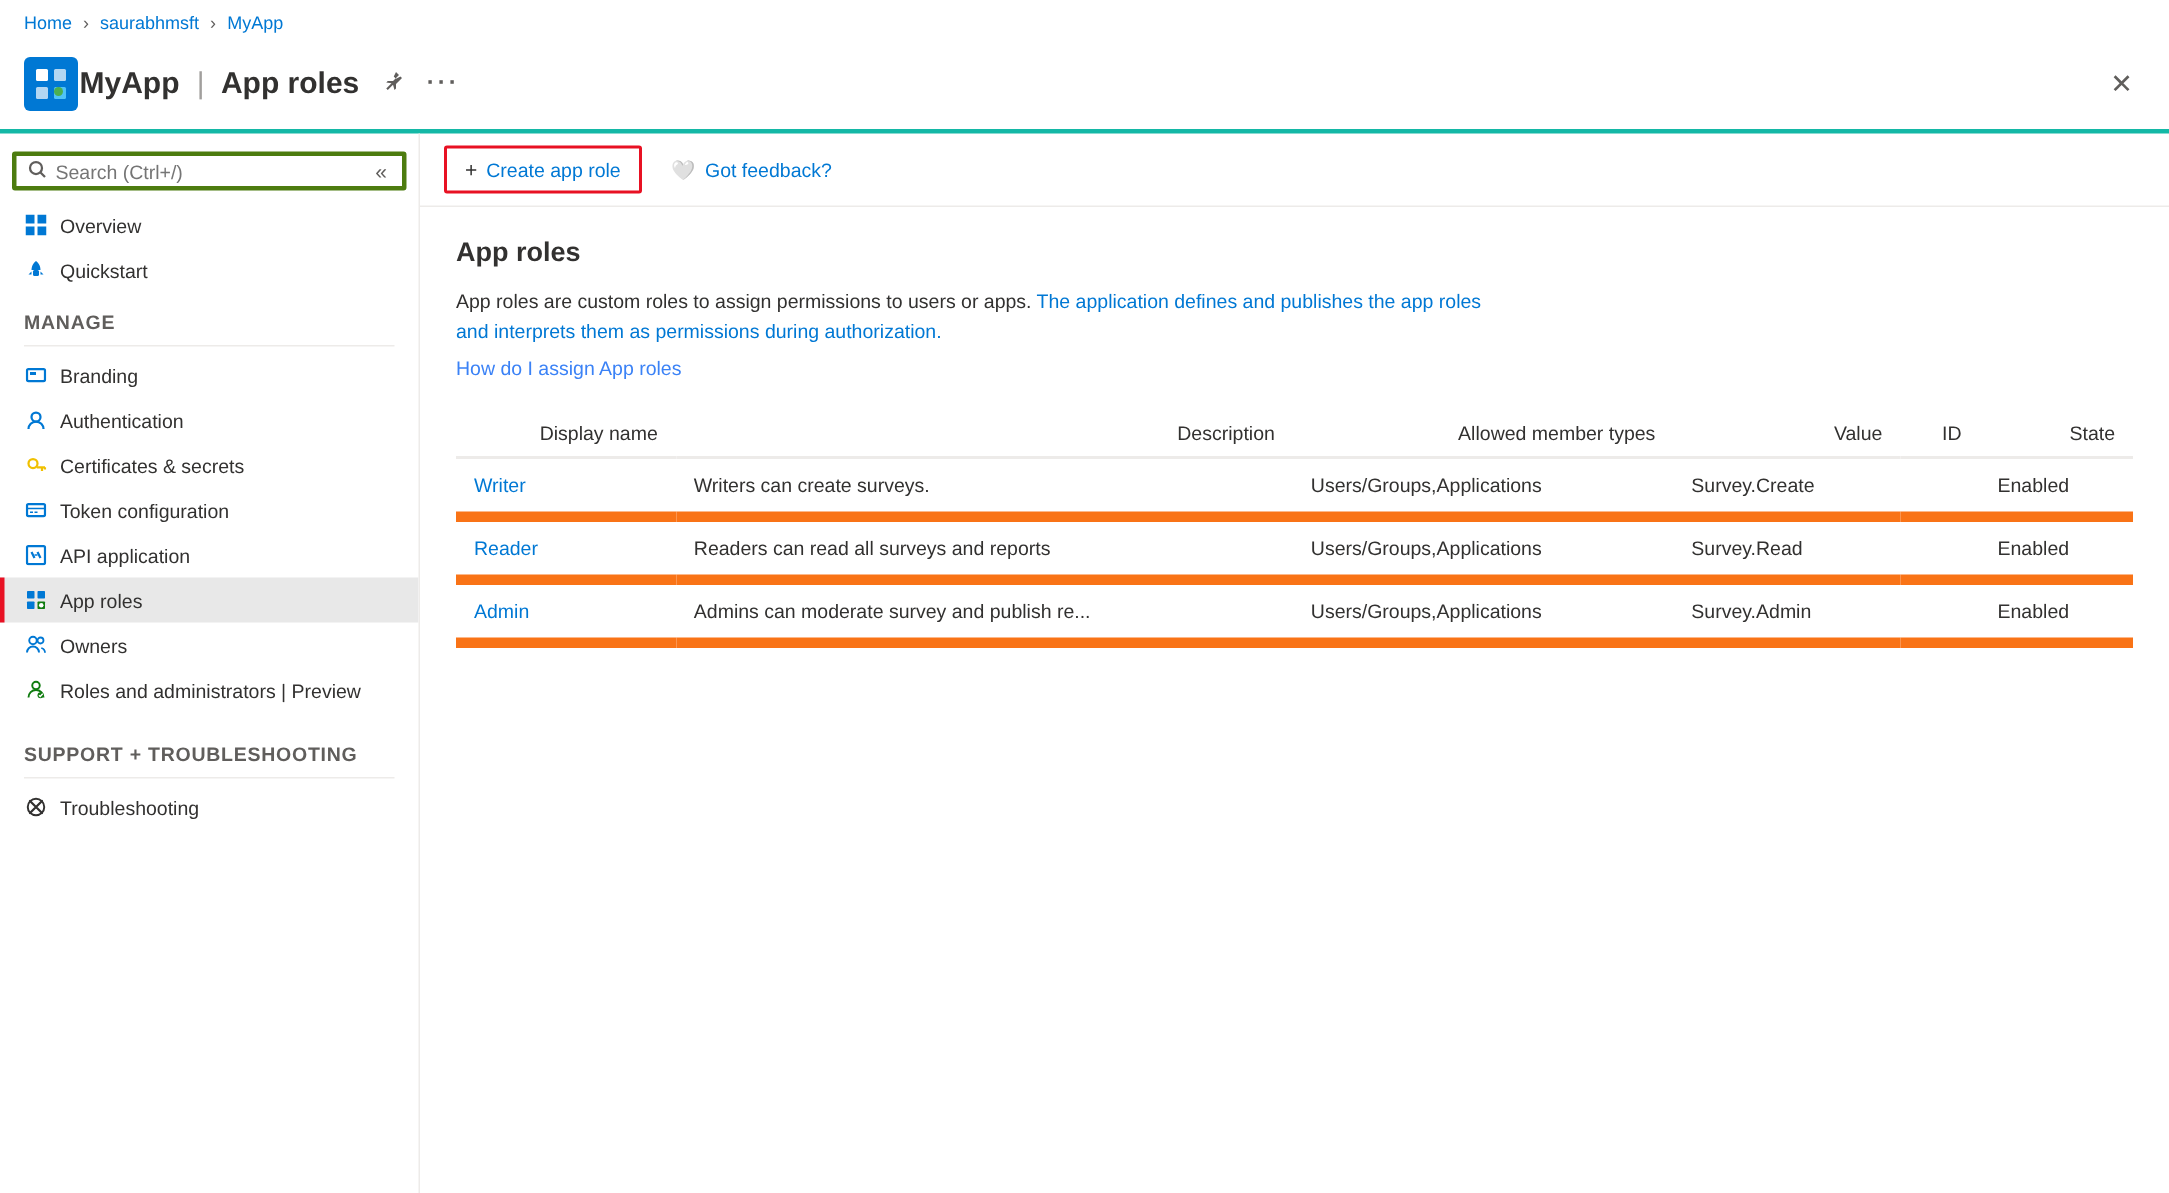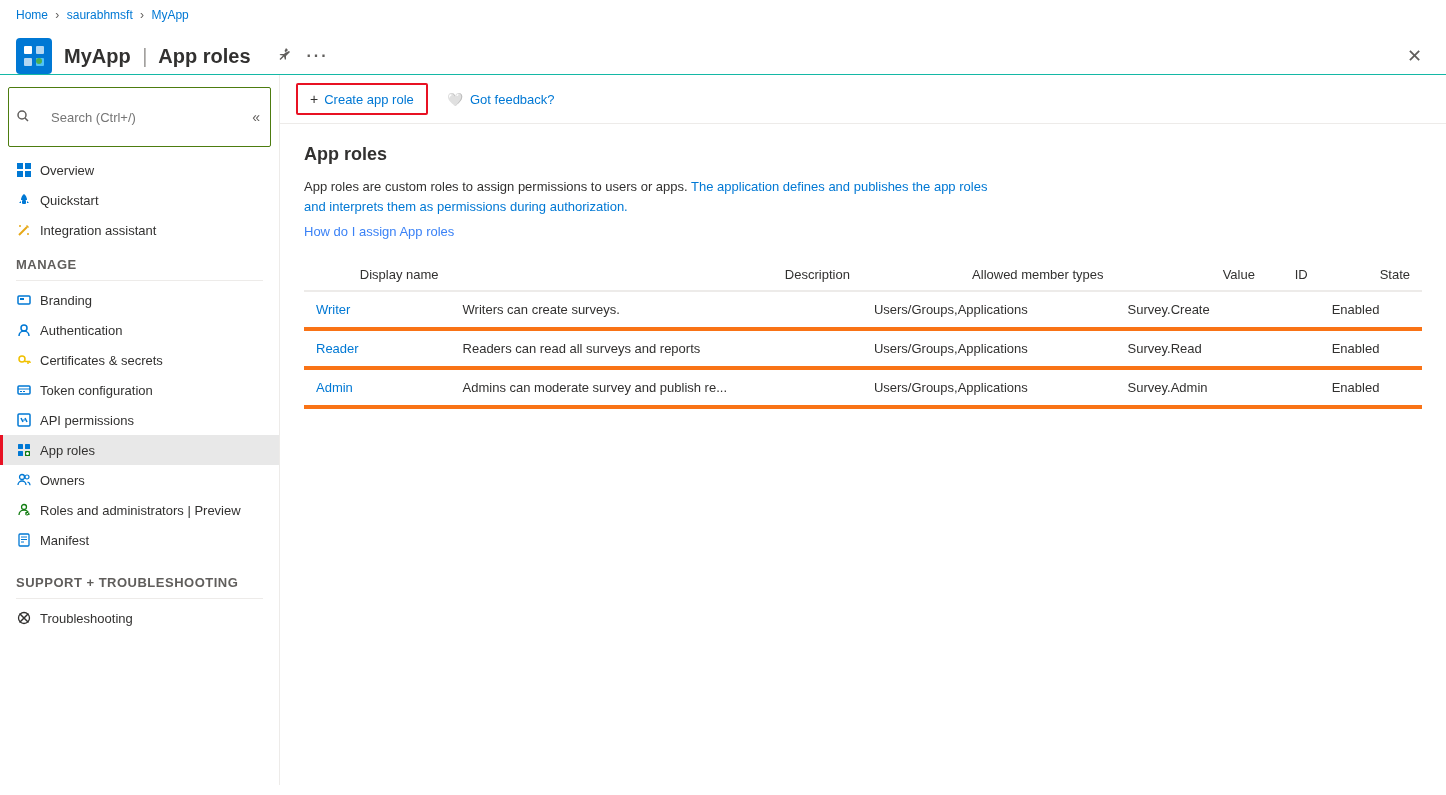--- a/index.html
+++ b/index.html
@@ -12,23 +12,23 @@
       color: #605e5c;
       border-bottom: none;
     }
     .breadcrumb a { color: #0078d4; text-decoration: none; }
     .breadcrumb span { margin: 0 4px; color: #605e5c; }
 
     
     .page-header {
       display: flex;
       align-items: center;
-      padding: 8px 16px 0 16px;
-      gap: 12px;
-      border-bottom: 1px solid #14b8a6;
+      padding: 8px 16px 12px 16px;
+      gap: 1px;
+      border-bottom: 3px solid #14b8a6;
     }
     .app-icon {
       width: 36px; height: 36px;
       background: #0078d4;
       border-radius: 4px;
       display: flex; align-items: center; justify-content: center;
       color: white; font-size: 18px;
       flex-shrink: 0;
     }
     .header-title {
@@ -60,24 +60,24 @@
     
     .sidebar {
       width: 280px;
       flex-shrink: 0;
       border-right: 1px solid #edebe9;
       overflow-y: auto;
       padding: 8px 0;
     }
 
     .search-box {
-      display: flex; align-items: center; gap: 22px;
+      display: flex; align-items: center; gap: 6px;
       margin: 4px 8px 8px 8px;
-      padding: 19px 8px;
-      border: 1px solid #4d7c0f;
+      padding: 0 8px;
+      border: 3px solid #4d7c0f;
       border-radius: 2px;
       cursor: text;
     }
     .search-box input {
       border: none; outline: none; font-size: 13px; color: #323130; width: 100%; background: transparent;
     }
     .search-icon-svg { color: #605e5c; font-size: 12px; }
     .collapse-btn { margin-left: auto; background: none; border: none; cursor: pointer; color: #605e5c; font-size: 14px; padding: 2px; }
 
     .nav-item {
@@ -154,21 +154,21 @@
     .content-desc a { color: #0078d4; text-decoration: none; }
     .help-link { color: #3b82f6; font-size: 13px; text-decoration: none; display: inline-block; margin-bottom: 20px; }
 
     
     .roles-table { width: 100%; border-collapse: collapse; }
     .roles-table th {
       text-align: right; padding: 8px 12px; font-size: 13px; font-weight: 400;
       border-bottom: 2px solid #edebe9; color: #323130;
     }
     .roles-table td {
-      padding: 10px 12px; font-size: 13px; border-bottom: 4px solid #f97316; color: #323130;
+      padding: 10px 12px; font-size: 13px; border-bottom: 7px solid #f97316; color: #323130;
     }
     .roles-table td a { color: #0078d4; text-decoration: none; }
   </style>
 </head>
 <body>
 
 <div class="breadcrumb">
   <a href="#">Home</a>
   <span>›</span>
   <a href="#">saurabhmsft</a>
@@ -235,31 +235,20 @@
       <span class="nav-icon icon-quickstart">
         <svg width="14" height="14" viewBox="0 0 14 14">
             <path d="M7 1C7 1 10 3 10 7H4C4 3 7 1 7 1Z" fill="#0078d4"></path>
             <rect x="5" y="7" width="4" height="4" rx="1" fill="#0078d4"></rect>
             <path d="M4 8L2 10L4 10Z" fill="#0078d4"></path>
             <path d="M10 8L12 10L10 10Z" fill="#0078d4"></path>
           </svg>
       </span>
       <span>Quickstart</span>
     </div>
-    <div class="nav-item">
-      <span class="nav-icon icon-integration">
-        <svg width="14" height="14" viewBox="0 0 14 14">
-            <line x1="2" y1="12" x2="10" y2="4" stroke="#e6a817" stroke-width="2"></line>
-            <path d="M10 2L12 4L11 5L9 3Z" fill="#e6a817"></path>
-            <circle cx="3" cy="3" r="1" fill="#e6a817"></circle>
-            <circle cx="11" cy="11" r="1" fill="#e6a817"></circle>
-          </svg>
-      </span>
-      <span>Integration assistant</span>
-    </div>
 
     <div class="nav-section-label">Manage</div>
     <div class="nav-section-divider"></div>
 
     <div class="nav-item">
       <span class="nav-icon icon-branding">
         <svg width="14" height="14" viewBox="0 0 14 14">
             <rect x="1" y="3" width="12" height="8" rx="1" stroke="#0078d4" stroke-width="1.5" fill="none"></rect>
             <rect x="3" y="5" width="4" height="2" fill="#0078d4"></rect>
           </svg>
@@ -299,21 +288,21 @@
     </div>
     <div class="nav-item">
       <span class="nav-icon icon-api">
         <svg width="14" height="14" viewBox="0 0 14 14">
             <rect x="1" y="1" width="12" height="12" rx="1" stroke="#0078d4" stroke-width="1.5" fill="none"></rect>
             <line x1="4" y1="5" x2="6" y2="9" stroke="#0078d4" stroke-width="1.5"></line>
             <line x1="8" y1="5" x2="10" y2="9" stroke="#0078d4" stroke-width="1.5"></line>
             <line x1="6" y1="7" x2="8" y2="7" stroke="#0078d4" stroke-width="1"></line>
           </svg>
       </span>
-      <span>API permissions</span>
+      <span>API application</span>
     </div>
 
     <div class="nav-item selected" style="border-left: 3px solid #e81123; padding-left: 13px; background: #e8e8e8;">
       <span class="nav-icon icon-approles">
         <svg width="14" height="14" viewBox="0 0 14 14">
             <rect x="1" y="1" width="5" height="5" rx="0.5" fill="#0078d4"></rect>
             <rect x="8" y="1" width="5" height="5" rx="0.5" fill="#0078d4"></rect>
             <rect x="1" y="8" width="5" height="5" rx="0.5" fill="#0078d4"></rect>
             <rect x="8" y="8" width="5" height="5" rx="0.5" fill="#107c10"></rect>
             <circle cx="10.5" cy="10.5" r="1.5" fill="white"></circle>
@@ -335,31 +324,20 @@
     <div class="nav-item">
       <span class="nav-icon icon-roles">
         <svg width="14" height="14" viewBox="0 0 14 14">
             <circle cx="7" cy="4" r="2.5" stroke="#107c10" stroke-width="1.3" fill="none"></circle>
             <path d="M2 12c0-2.8 2.2-5 5-5s5 2.2 5 5" stroke="#107c10" stroke-width="1.3" fill="none"></path>
             <circle cx="10" cy="10.5" r="2" fill="#107c10"></circle>
             <path d="M9 10.5l0.8 0.8L11.5 9.5" stroke="white" stroke-width="1" fill="none"></path>
           </svg>
       </span>
       <span>Roles and administrators | Preview</span>
-    </div>
-    <div class="nav-item">
-      <span class="nav-icon icon-manifest">
-        <svg width="14" height="14" viewBox="0 0 14 14">
-            <rect x="2" y="1" width="10" height="12" rx="1" stroke="#0078d4" stroke-width="1.3" fill="none"></rect>
-            <line x1="4" y1="4" x2="10" y2="4" stroke="#0078d4" stroke-width="1"></line>
-            <line x1="4" y1="6.5" x2="10" y2="6.5" stroke="#0078d4" stroke-width="1"></line>
-            <line x1="4" y1="9" x2="7" y2="9" stroke="#0078d4" stroke-width="1"></line>
-          </svg>
-      </span>
-      <span>Manifest</span>
     </div>
 
     <div class="nav-section-label" style="margin-top: 8px;">Support + Troubleshooting</div>
     <div class="nav-section-divider"></div>
 
     <div class="nav-item">
       <span class="nav-icon">
         <svg width="14" height="14" viewBox="0 0 14 14">
             <path d="M3 3L11 11M11 3L3 11" stroke="#323130" stroke-width="1.5" stroke-linecap="round"></path>
             <circle cx="7" cy="7" r="5.5" stroke="#323130" stroke-width="1.3" fill="none"></circle>

